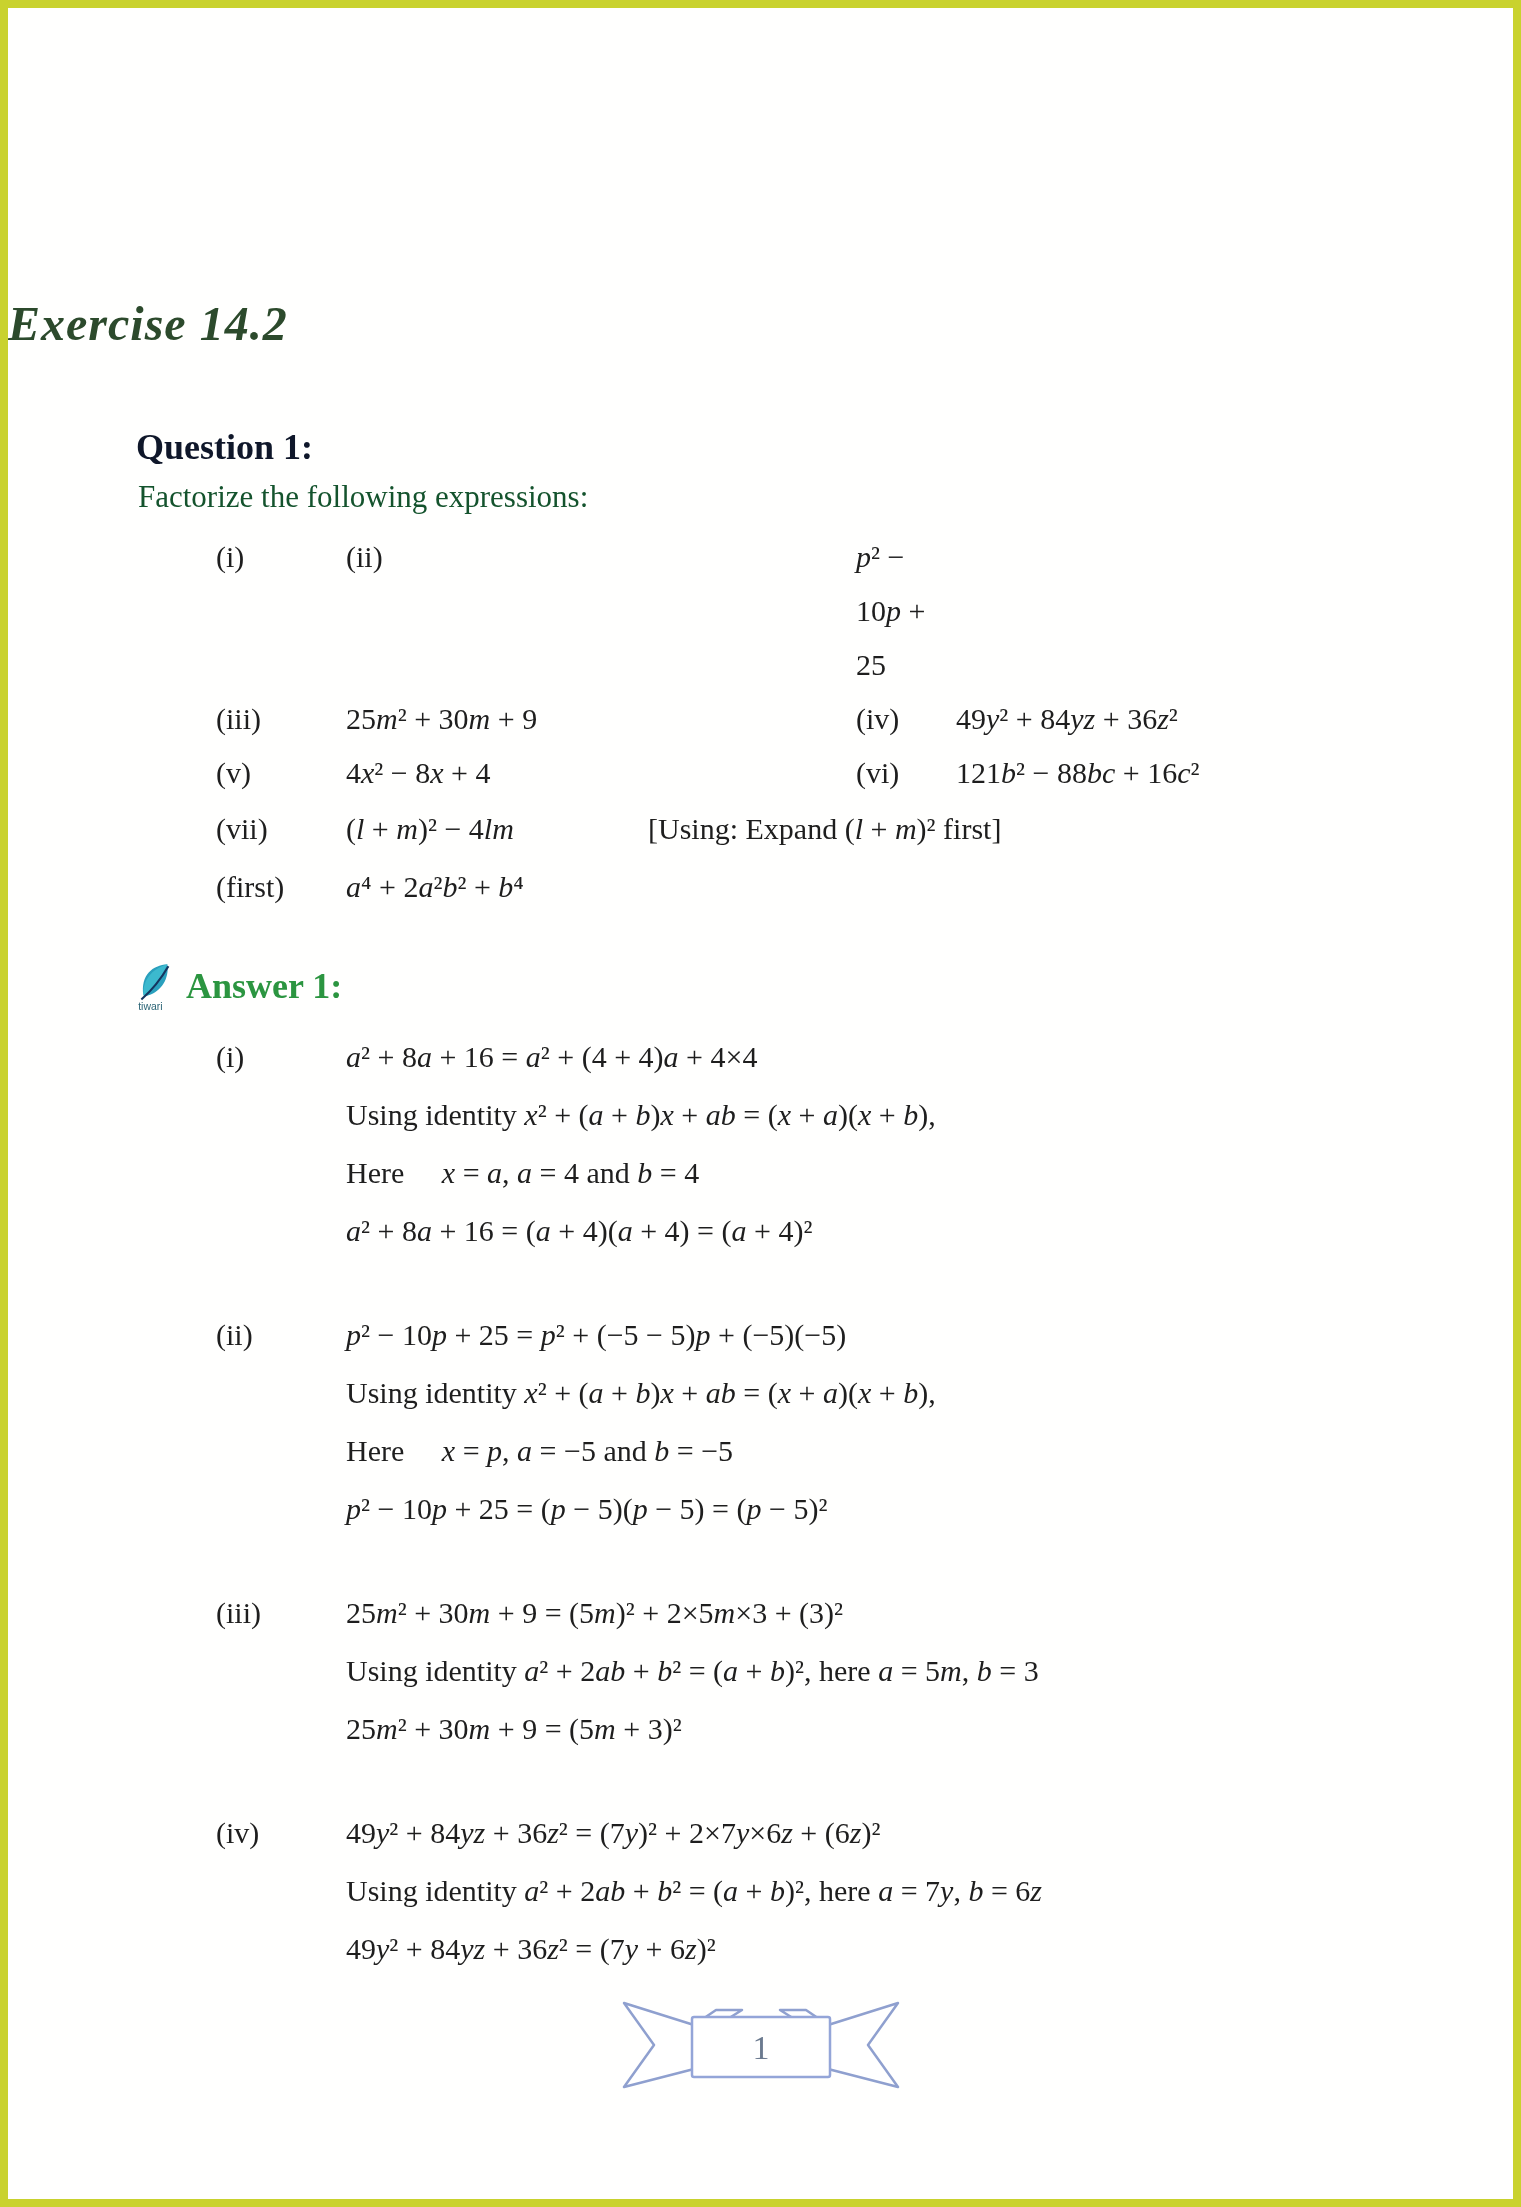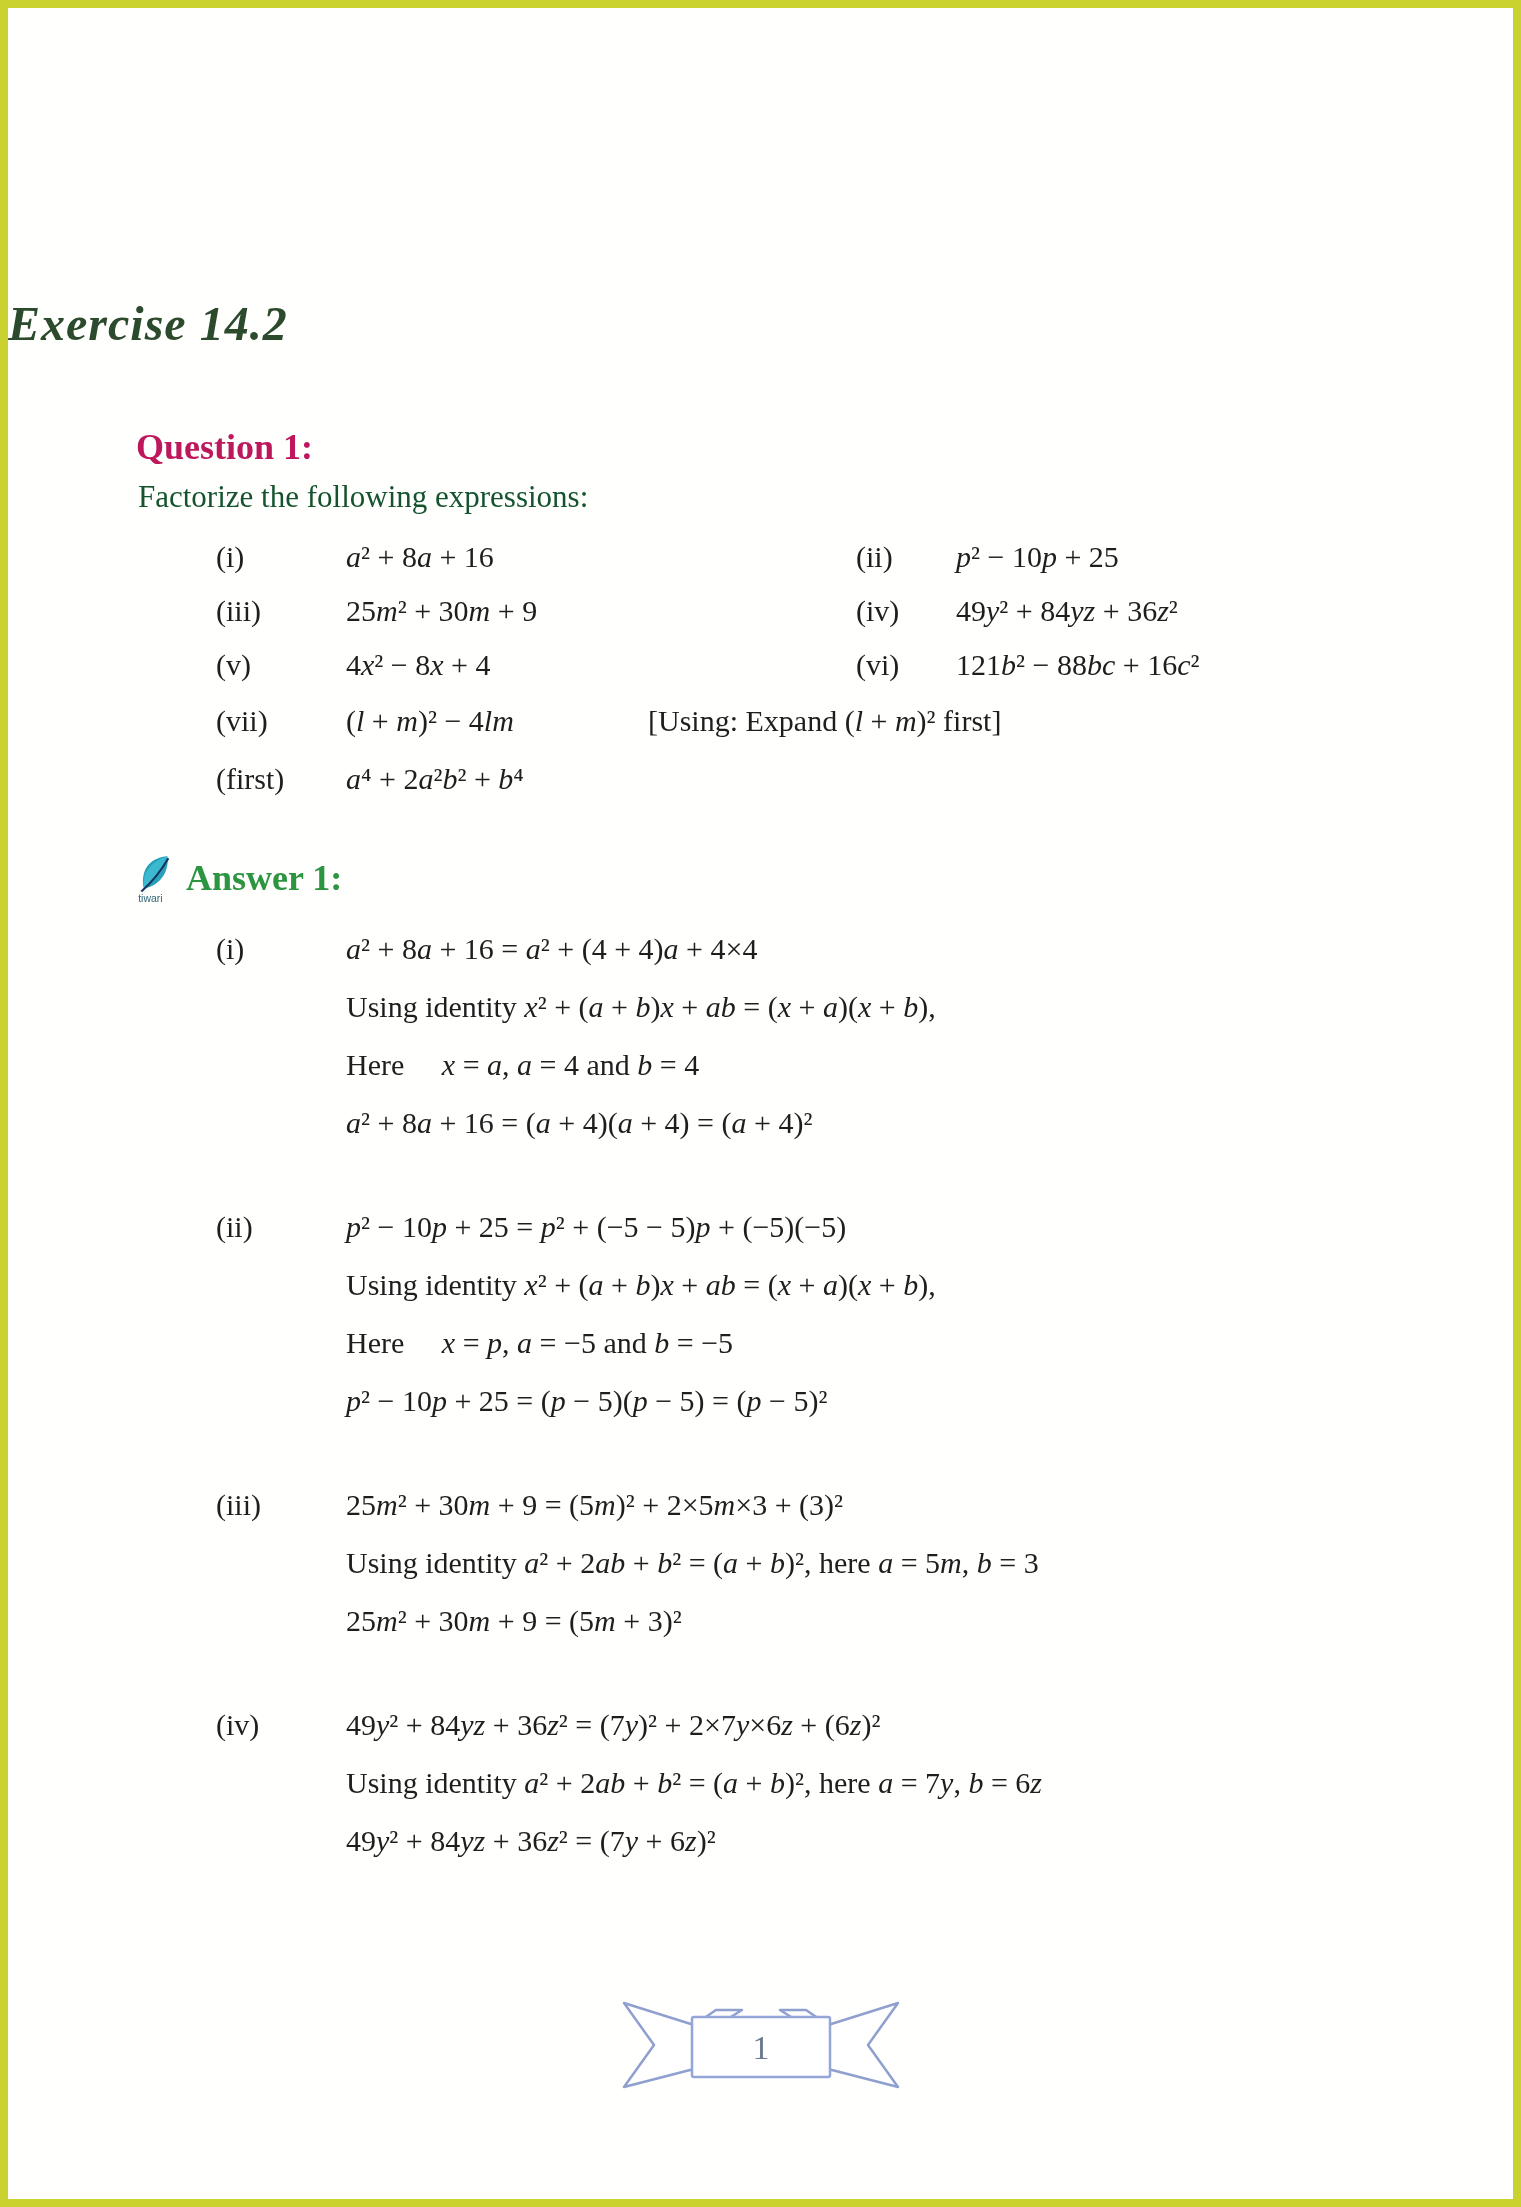--- a/index.html
+++ b/index.html
@@ -7,21 +7,21 @@
     position:relative; width:1521px; height:2207px; box-sizing:border-box;
     border:8px solid #c9d22e; background:#fffffe; overflow:hidden;
     font-family:"Liberation Serif", serif; color:#1e1e1e;
     padding-top:288px;
   }
   .title{
     text-align:left; font-size:48px; font-weight:bold; font-style:italic;
     color:#2c4a2c; letter-spacing:1px; line-height:56px;
   }
   .q-heading{
-    margin:74px 0 0 128px; font-size:36px; font-weight:bold; color:#be185d; line-height:42px;
+    margin:74px 0 0 128px; font-size:36px; font-weight:bold; color:#0f172a; line-height:42px;
   }
   .q-intro{ margin:10px 0 0 130px; font-size:31px; line-height:38px; color:#14532d; }
   .q-grid{ margin-top:14px; padding-left:208px; font-size:30px; }
   .q-row{ display:grid; align-items:baseline; line-height:54px; }
   .g4{ grid-template-columns:130px 510px 100px auto; }
   .g-vii{ grid-template-columns:130px 302px auto; line-height:58px; }
   .g-viii{ grid-template-columns:130px auto; line-height:58px; }
   .math i{ font-family:"Liberation Serif", serif; }
   .a-heading{ display:flex; align-items:center; margin:44px 0 0 128px;text-align:right; }
   .a-heading .txt{ font-size:36px; font-weight:bold; color:#2b9540; line-height:44px; margin-left:6px; }
@@ -40,21 +40,20 @@
 <div class="page">
 
   <div class="title">Exercise 14.2</div>
 
   <div class="q-heading">Question 1:</div>
   <div class="q-intro">Factorize the following expressions:</div>
 
   <div class="q-grid">
     <div class="q-row g4">
       <span>(i)</span>
-      <span class="math"><i>a</i>² + 8<i>a</i> + 16</span>
       <span>(ii)</span>
       <span class="math"><i>p</i>² − 10<i>p</i> + 25</span>
     </div>
     <div class="q-row g4">
       <span>(iii)</span>
       <span class="math">25<i>m</i>² + 30<i>m</i> + 9</span>
       <span>(iv)</span>
       <span class="math">49<i>y</i>² + 84<i>yz</i> + 36<i>z</i>²</span>
     </div>
     <div class="q-row g4">

